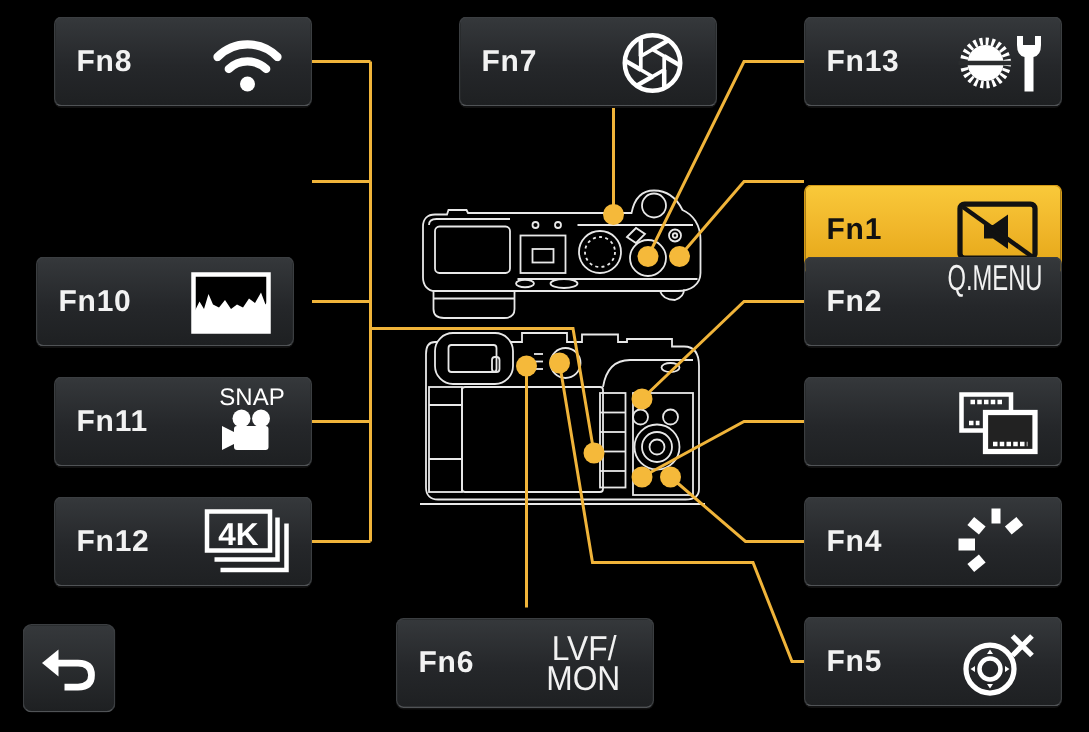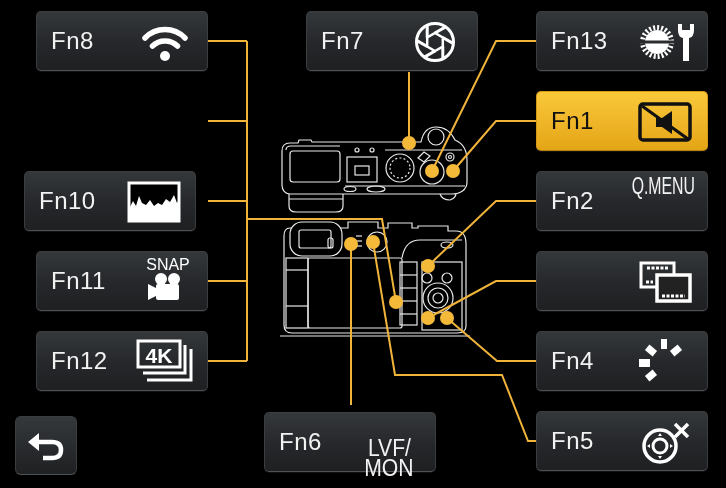--- a/index.html
+++ b/index.html
@@ -1,28 +1,28 @@
 <!DOCTYPE html>
 <html><head>
 <meta charset="utf-8">
 <style>
   html,body{margin:0;padding:0;background:#000;}
   #screen{position:relative;width:726px;height:488px;background:#000;overflow:hidden;
     font-family:"Liberation Sans",sans-serif;}
   .fnbtn{position:absolute;width:172px;height:60px;box-sizing:border-box;border-radius:5px;
     background:linear-gradient(#35383b,#25272a 55%,#1e2022);border:1px solid #3b3e41;
     border-bottom:1px solid #505356;box-shadow:0 1px 0 #111;cursor:pointer;}
-  .fnbtn.selected{background:linear-gradient(#f9c93a,#f0b62a 50%,#e3a515);border:1px solid #d49a16;border-bottom:1px solid #b9820f;}
-  .fnlabel{position:absolute;left:14px;top:0;line-height:58px;font-size:24px;color:#f2f2f2;letter-spacing:0.5px;}
+  .fnbtn.selected{background:linear-gradient(#f9c93a,#f0b62a 50%,#e3a515);border:1px solid #d49a16;border-bottom:1px solid #b9820f;margin-top:32px;}
+  .fnlabel{position:absolute;left:14px;top:0;line-height:58px;font-size:20px;color:#f2f2f2;letter-spacing:0.5px;font-weight:bold;}
   .selected .fnlabel{color:#111;}
   .fnicon{position:absolute;right:12px;top:7px;width:60px;height:46px;}
   .fnicon svg{display:block;width:60px;height:46px;overflow:visible;}
   .fntext{position:absolute;right:12px;top:0;height:58px;display:flex;justify-content:flex-end;color:#f2f2f2;}
   .qmenu{font-size:24px;transform:scaleX(0.66);transform-origin:right center;white-space:nowrap;}
-  .lvf{flex-direction:column;align-items:center;justify-content:center;font-size:23px;line-height:20px;right:16px;width:60px;margin-top:16px;}
+  .lvf{flex-direction:column;align-items:center;justify-content:center;font-size:23px;line-height:20px;right:16px;width:60px;}
   .lvf span{display:block;transform:scaleX(0.92);}
   .b-fn8{left:36px;top:11px}.b-fn9{left:36px;top:91px}.b-fn10{left:24px;top:171px}
   .b-fn11{left:36px;top:251px}.b-fn12{left:36px;top:331px}
   .b-fn7{left:306px;top:11px}
   .b-fn13{left:536px;top:11px}.b-fn1{left:536px;top:91px}.b-fn2{left:536px;top:171px}
   .b-fn3{left:536px;top:251px}.b-fn4{left:536px;top:331px}.b-fn5{left:536px;top:411px}
   .b-fn6{left:264px;top:412px}
   #back{position:absolute;left:15px;top:416px;width:62px;height:59px;box-sizing:border-box;border-radius:6px;
     background:linear-gradient(#35383b,#1e2022);border:1px solid #3b3e41;border-bottom:1px solid #505356;cursor:pointer;}
   #back svg{position:absolute;left:0;top:0;width:60px;height:57px;}

